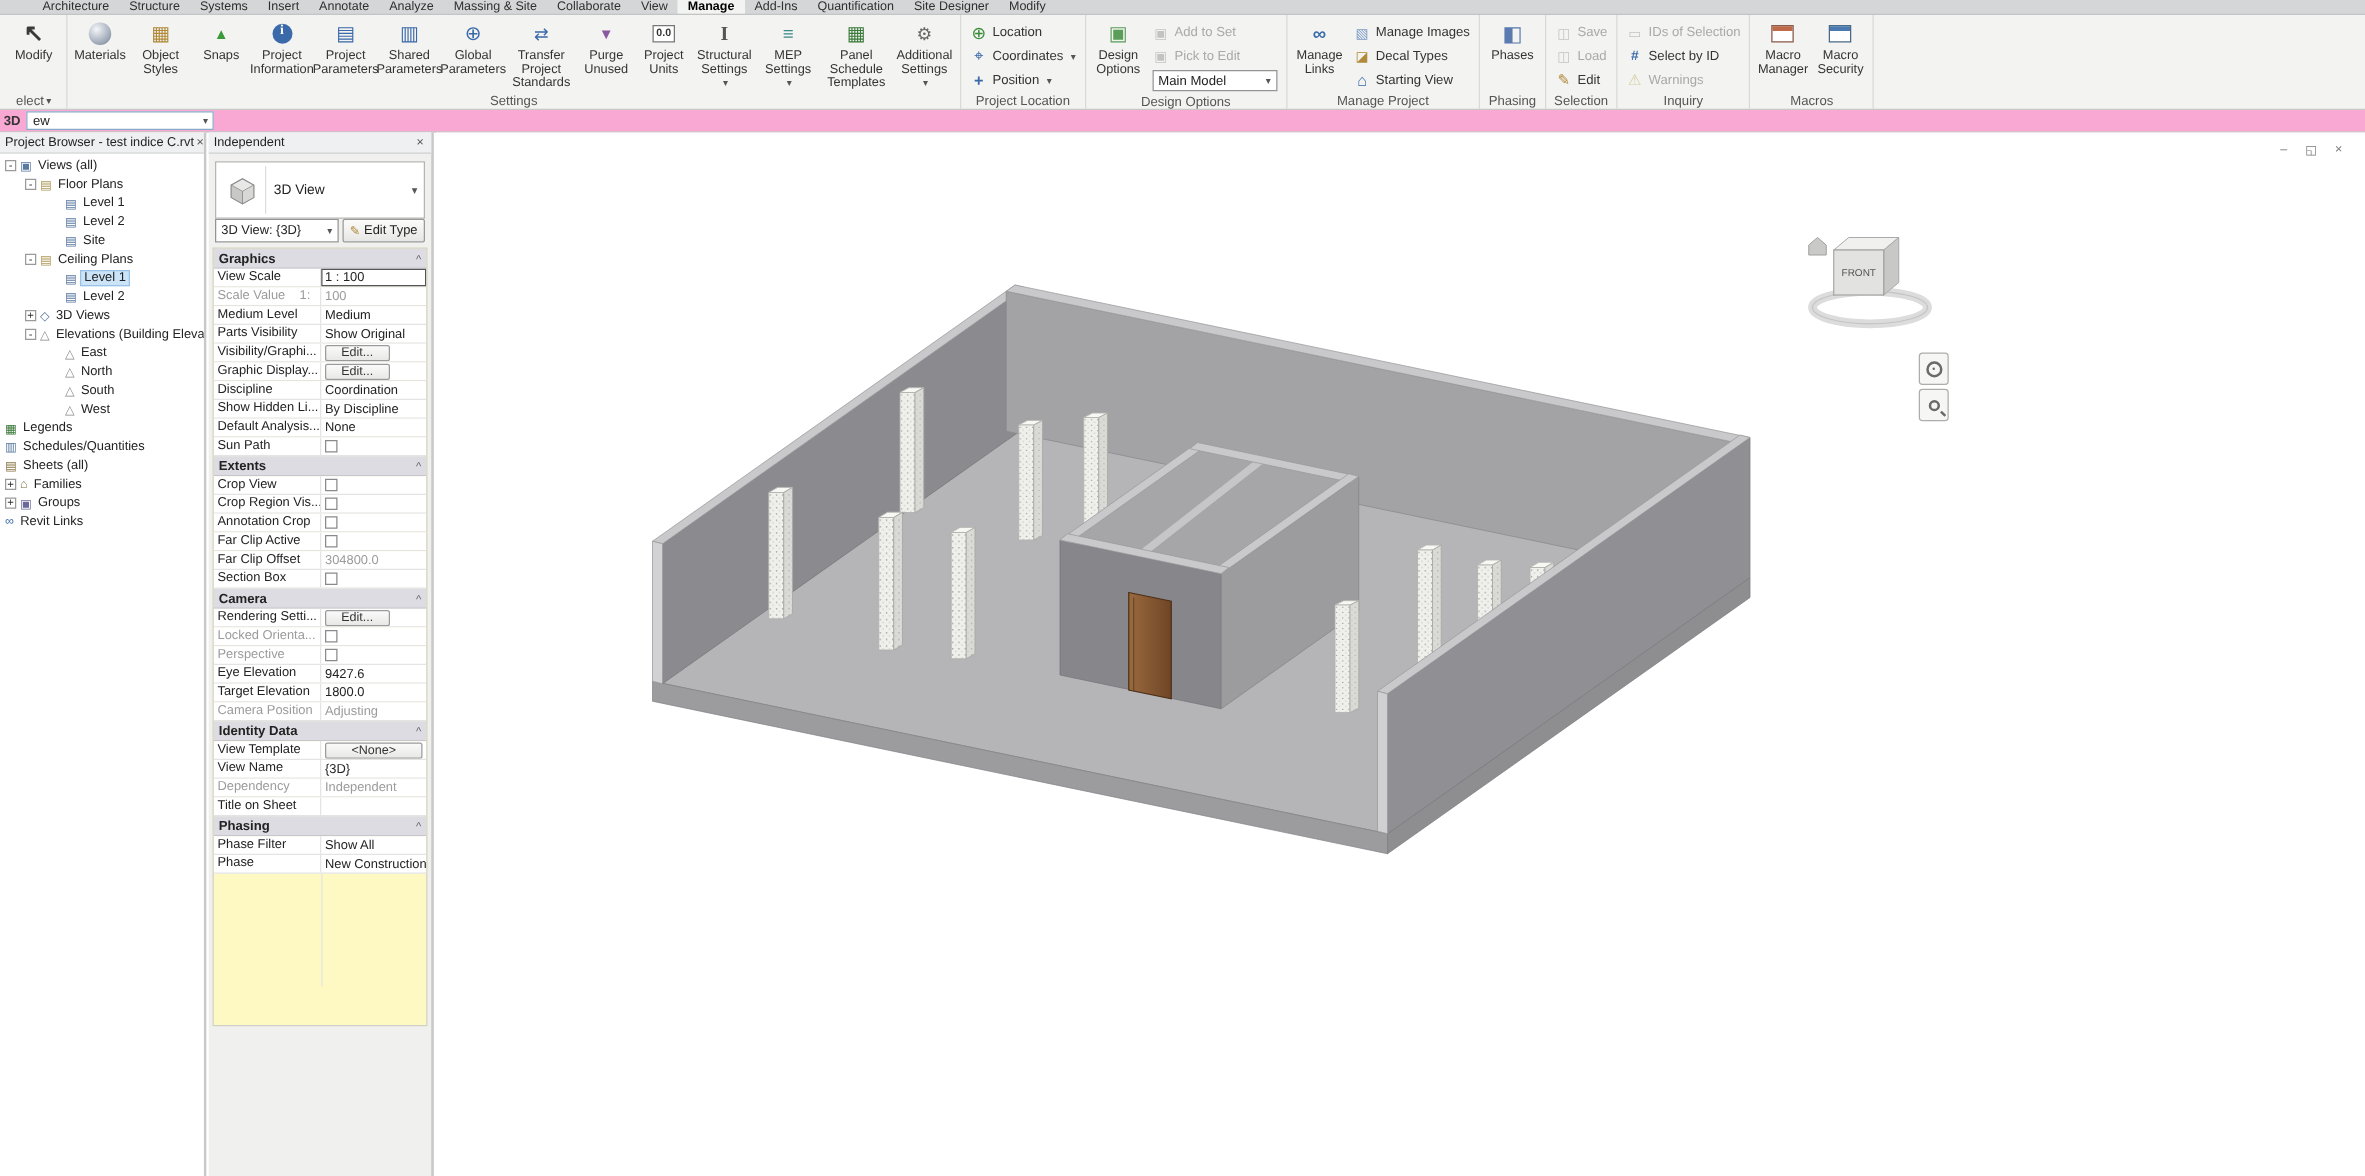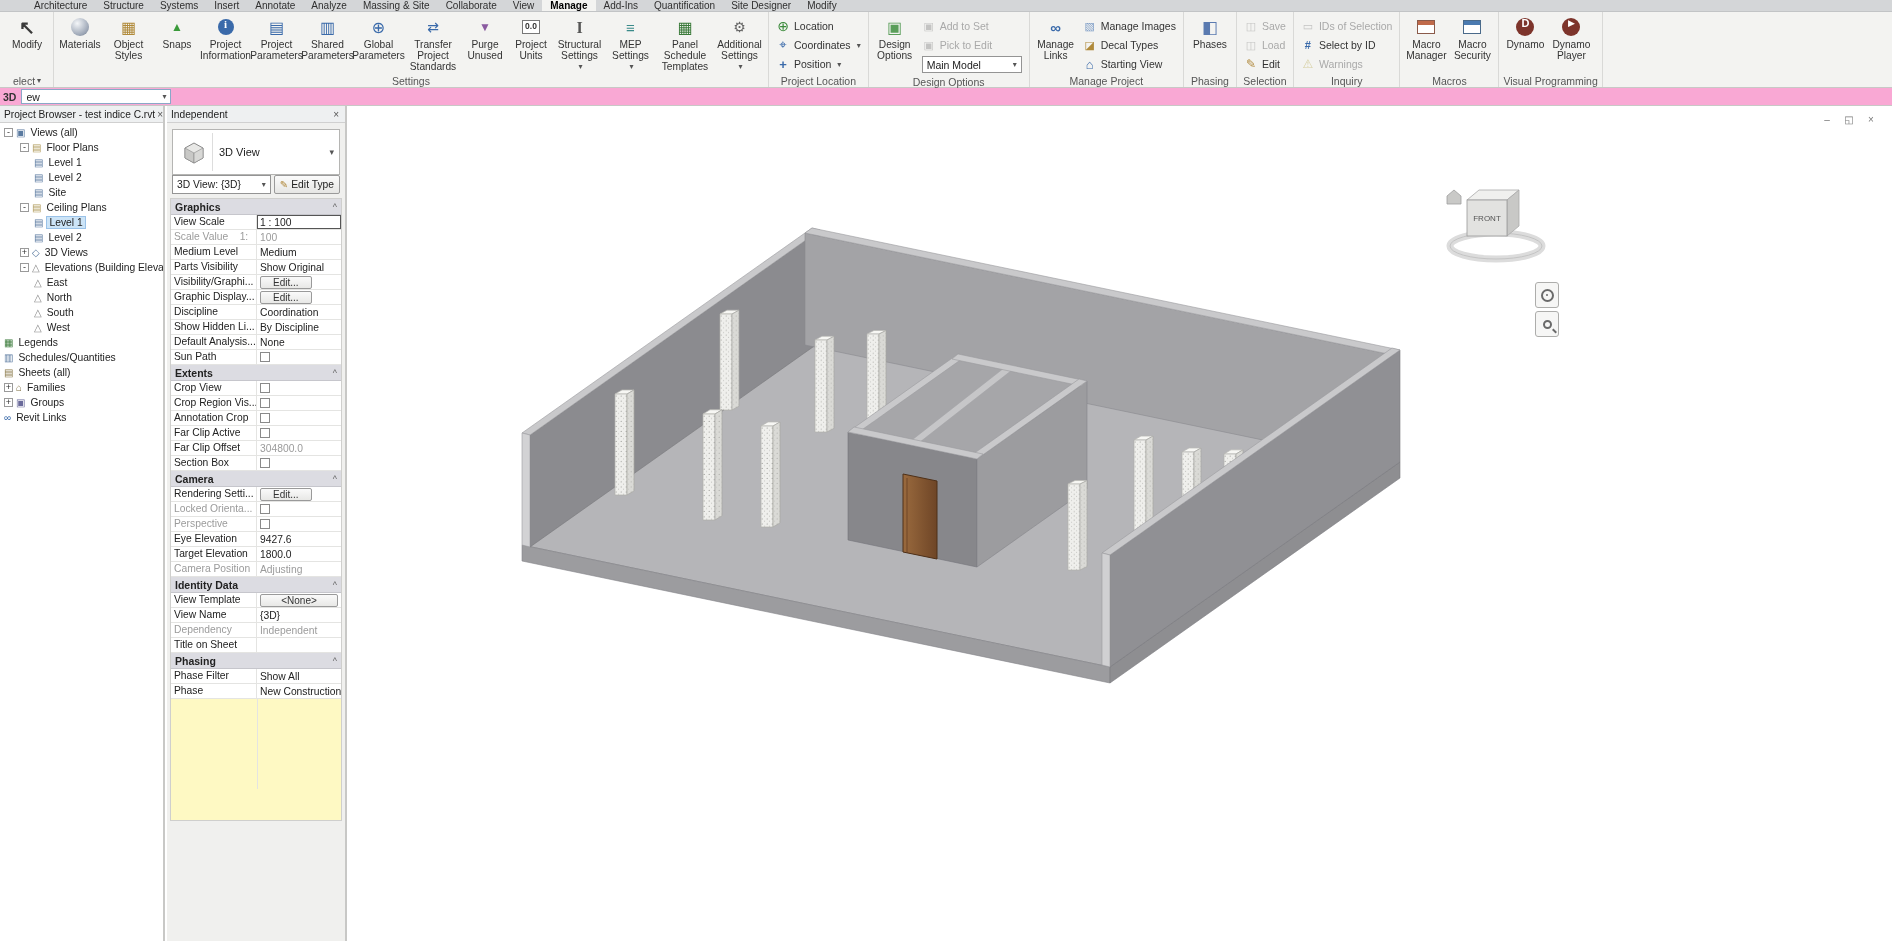--- a/index.html
+++ b/index.html
@@ -78,21 +78,21 @@
 
 .browser{position:absolute;left:0;top:106px;width:165px;height:835px;background:#f0f0ee;border-right:2px solid #c8c8c6}
 .phead{height:17px;display:flex;align-items:center;padding:0 4px;font-size:10.2px;background:#eef0f1;border-bottom:1px solid #d0d0d0;color:#222;white-space:nowrap;overflow:hidden}
 .phead .x{margin-left:auto;color:#555;font-size:10px;padding:0 2px;cursor:default}
 .btree{background:#fff;height:calc(100% - 17px);padding-top:2px;overflow:hidden}
 .ti{display:flex;align-items:center;height:15px;font-size:10.3px;white-space:nowrap}
 .ti .ex{width:9px;height:9px;border:1px solid #9a9a9a;background:#fff;font-size:9px;line-height:7px;text-align:center;margin-right:3px;color:#333;flex:0 0 auto}
 .ti .tic{margin-right:3px;font-size:10px;color:#5a7aa0;flex:0 0 auto}
 .ti .lb{padding:0 2px}
 .ti.sel .lb{background:#cce4f7;border:1px solid #9ac2e8}
-.l0{padding-left:4px}.l1{padding-left:20px}.l2{padding-left:34px}
+.l0{padding-left:4px}.l1{padding-left:20px}.l2{padding-left:52px}
 .t-views::before{content:"▣"} .t-folder::before{content:"▤";color:#b09a5a}
 .t-plan::before{content:"▤"} .t-3d::before{content:"◇"} .t-elev::before{content:"△";color:#8a8a8a}
 .t-leg::before{content:"▦";color:#3a7a3a} .t-sched::before{content:"▥"} .t-sheet::before{content:"▤";color:#8a7a4a}
 .t-fam::before{content:"⌂";color:#7a6a3a} .t-grp::before{content:"▣";color:#6a6a9a} .t-link::before{content:"∞";color:#3a6aaa}
 
 
 .props{position:absolute;left:167px;top:106px;width:180px;height:835px;background:#f0f0ee;border-right:2px solid #c8c8c6}
 .ptype{margin:6px 5px 0 5px;height:46px;background:#fff;border:1px solid #b5b5b3;display:flex;align-items:center;padding:2px}
 .ptype-img{width:38px;height:38px;border-right:1px solid #ddd;display:flex;align-items:center;justify-content:center}
 .ptype-lb{flex:1;padding-left:6px;font-size:11px}
@@ -369,37 +369,20 @@
         <div class="bb w46">
             <span class="bic">
               <span class="i-macrosec"></span>
             </span>
             <span>Macro Security</span>
           </div>
       </div>
       <div class="rpl">Macros</div>
     </div>
 
-    <div class="rp">
-      <div class="rpb">
-        <div class="bb w46">
-            <span class="bic">
-              <span class="i-dyn"></span>
-            </span>
-            <span>Dynamo</span>
-          </div>
-        <div class="bb w46">
-            <span class="bic">
-              <span class="i-dynp"></span>
-            </span>
-            <span>Dynamo Player</span>
-          </div>
-      </div>
-      <div class="rpl">Visual Programming</div>
-    </div>
 
   </div>
 
   <div class="vrow">
     <span class="vlabel">3D</span>
     <div class="vsel">
         <span>ew</span>
         <span class="dar">▾</span>
       </div>
   </div>

